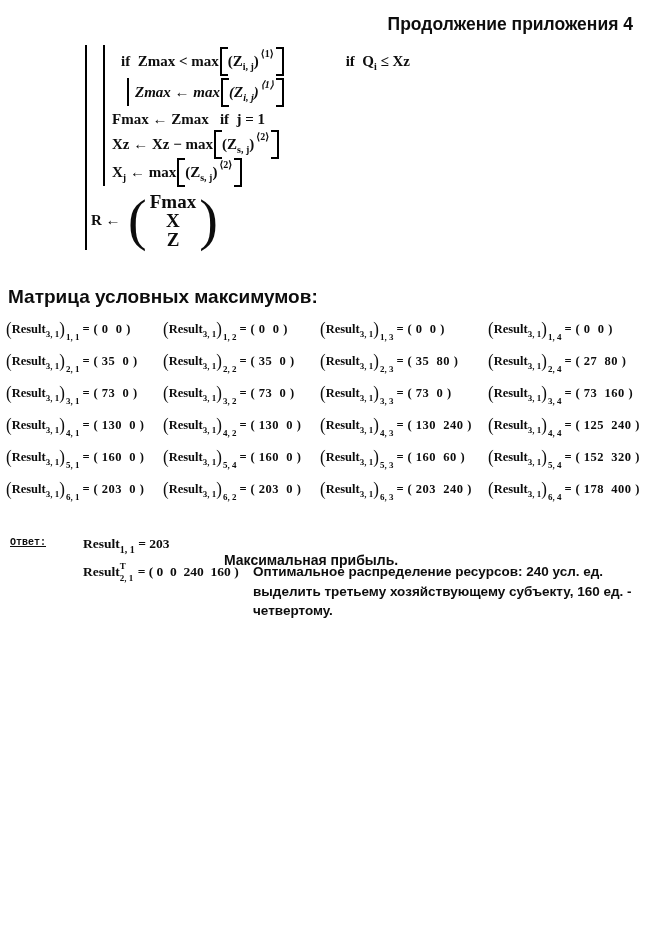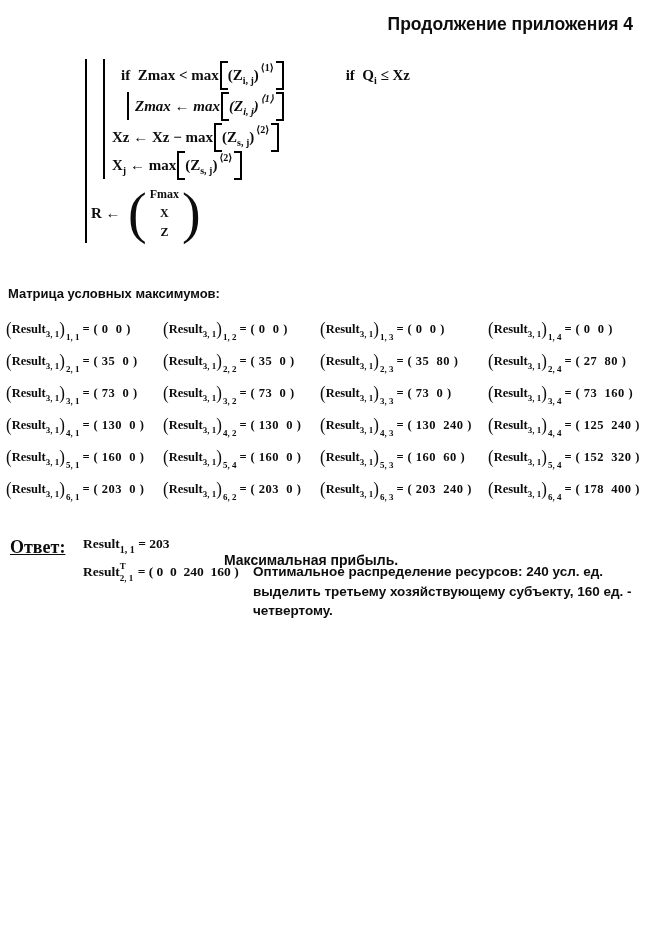--- a/index.html
+++ b/index.html
@@ -11,21 +11,21 @@
 
   
   .page-title{
     position:absolute;top:14px;right:12px;
     font-family:"Liberation Sans",sans-serif;font-weight:bold;font-size:17.5px;
   }
 
   
   .code{
     position:absolute;left:85px;top:45px;
-    border-left:2.5px solid #000;padding-left:0;margin-top:14px;
+    border-left:2.5px solid #000;padding-left:0;
   }
   .code-inner{
     border-left:2.5px solid #000;margin-left:16px;padding-left:7px;padding-top:2px;
   }
   .mline{
     display:flex;align-items:center;font-size:15px;font-weight:bold;
     white-space:pre;height:28px;
   }
   .mline.short{height:21px;}
   .indent1{padding-left:9px;}
@@ -35,45 +35,45 @@
   .sub{font-size:10px;font-weight:bold;transform:translateY(5px);}
   .sup{font-size:10px;font-weight:bold;transform:translateY(-8px);margin:0 2px;}
   .bl,.br{display:inline-block;width:6px;height:25px;border-top:2.5px solid #000;border-bottom:2.5px solid #000;}
   .bl{border-left:2.5px solid #000;margin-left:1px;}
   .br{border-right:2.5px solid #000;}
   .cond-gap{display:inline-block;width:62px;}
   .rline{display:flex;align-items:center;margin-left:4px;margin-top:4px;}
   .rline .rpre{font-size:15px;font-weight:bold;white-space:pre;}
   .vparen{font-size:56px;line-height:60px;font-weight:400;font-family:"Liberation Serif",serif;}
   .vec{display:flex;flex-direction:column;justify-content:center;padding:0 3px;}
-  .vrow{font-size:12px;font-weight:bold;text-align:center;line-height:19px;}
+  .vrow{font-size:19px;font-weight:bold;text-align:center;line-height:19px;}
 
   
   .matrix-heading{
     position:absolute;left:8px;top:286px;
-    font-family:"Liberation Sans",sans-serif;font-weight:bold;font-size:13px;
+    font-family:"Liberation Sans",sans-serif;font-weight:bold;font-size:19px;
   }
   .matrix-grid{
     position:absolute;left:6px;top:313px;width:636px;
     display:grid;grid-template-columns:157px 157px 168px 1fr;
   }
   .cell{
     height:32px;display:flex;align-items:center;
     font-size:12.5px;font-weight:bold;white-space:pre;
   }
   .bigp{font-size:17px;font-weight:400;transform:scaleY(1.12);}
   .nsub{font-size:9px;font-weight:bold;transform:translateY(5px);}
   .isub{font-size:9px;font-weight:bold;transform:translateY(8px);margin-left:1px;}
   .eq{margin:0 4px 0 3px;}
   .val{letter-spacing:0.5px;}
 
   
   .ans-label{
     position:absolute;left:10px;top:537px;
-    font-family:Liberation Serif, serif;font-weight:bold;font-size:18px;
+    font-family:Liberation Mono, monospace;font-weight:bold;font-size:10px;
     text-decoration:underline;
   }
   .ans-math1{
     position:absolute;left:83px;top:536px;
     display:flex;align-items:center;font-size:13.5px;font-weight:bold;white-space:pre;
   }
   .ans-note1{
     position:absolute;left:224px;top:537px;
     font-family:"Liberation Sans",sans-serif;font-weight:bold;font-size:14px;margin-top:15px;
   }
@@ -102,20 +102,23 @@
     <div class="mline indent1">
       <span class="pre">if  Zmax &lt; max</span><span class="bl"></span><span class="pre">(Z</span><span class="sub">i, j</span><span class="pre">)</span><span class="sup">⟨1⟩</span><span class="br"></span><span class="cond-gap"></span><span class="pre">if  Q</span><span class="sub">i</span><span class="pre"> ≤ Xz</span>
     </div>
 
     <div class="zblock">
       <div class="mline">
         <span class="pre">Zmax ← max</span><span class="bl"></span><span class="pre">(Z</span><span class="sub">i, j</span><span class="pre">)</span><span class="sup">⟨1⟩</span><span class="br"></span>
       </div>
     </div>
 
+    <div class="mline short">
+      <span class="pre">Fmax ← Zmax   if  j = 1</span>
+    </div>
 
     <div class="mline">
       <span class="pre">Xz ← Xz − max</span><span class="bl"></span><span class="pre">(Z</span><span class="sub">s, j</span><span class="pre">)</span><span class="sup">⟨2⟩</span><span class="br"></span>
     </div>
 
     <div class="mline">
       <span class="pre">X</span><span class="sub">j</span><span class="pre"> ← max</span><span class="bl"></span><span class="pre">(Z</span><span class="sub">s, j</span><span class="pre">)</span><span class="sup">⟨2⟩</span><span class="br"></span>
     </div>
   </div>
 

